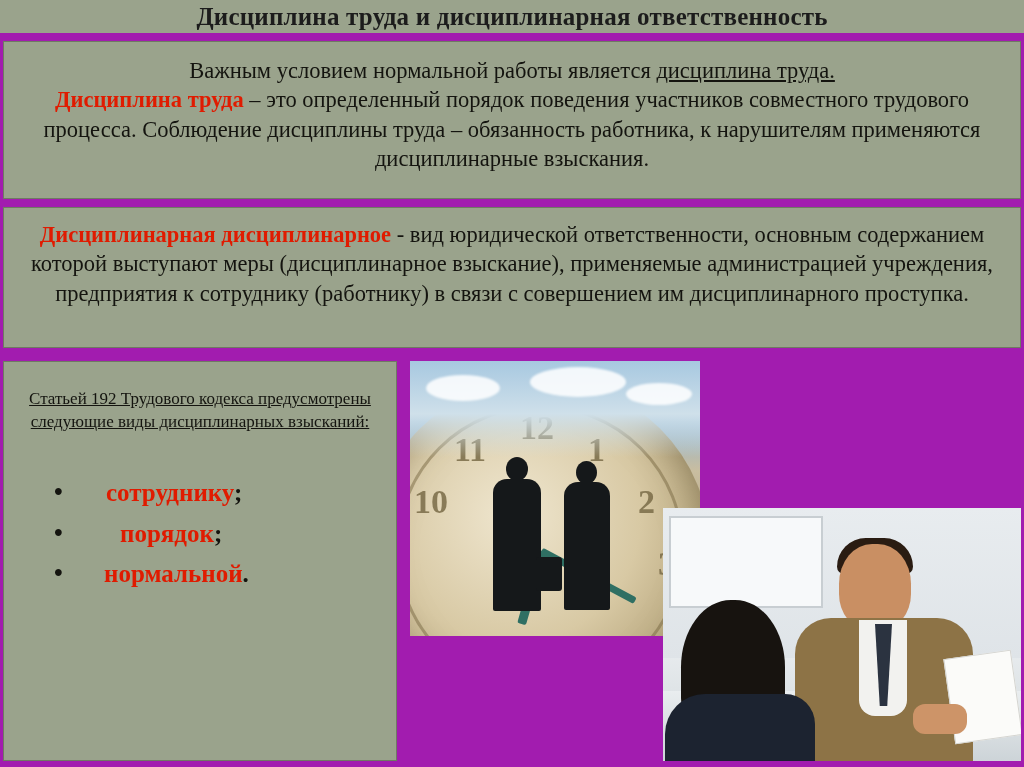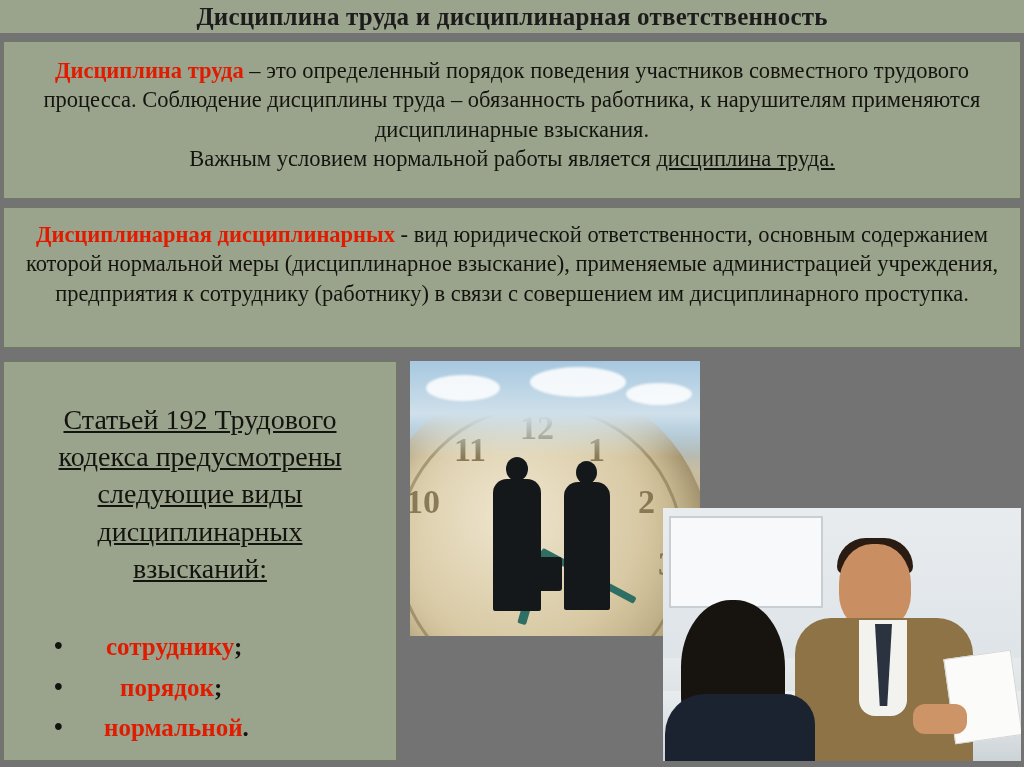--- a/index.html
+++ b/index.html
@@ -10,21 +10,21 @@
     width: 1024px;
     height: 767px;
     background: #ffffff;
     font-family: "Liberation Serif", serif;
     overflow: hidden;
   }
   .slide {
     position: relative;
     width: 1024px;
     height: 767px;
-    background: #737373;
+    background: #a21caf;
   }
 
   
   .title-bar {
     position: absolute;
     left: 0;
     top: 0;
     width: 1024px;
     height: 33px;
     background: #9aa38c;
@@ -80,22 +80,22 @@
   .red {
     color: #e01b00;
     font-weight: bold;
   }
   .u {
     text-decoration: underline;
   }
 
   
   .b3-heading {
-    margin: 13px;
-    font-size: 28px;
+    margin: 0;
+    font-size: 17px;
     line-height: 1.33;
     color: #14140f;
     text-align: center;
     text-decoration: underline;
   }
   .b3-list {
     list-style: none;
     margin: 40px 0 0 0;
     padding: 0 0 0 58px;
   }
@@ -269,30 +269,30 @@
 <body>
 
 <div class="slide">
 
   <div class="title-bar">
     <div class="title-text">Дисциплина труда и дисциплинарная ответственность</div>
   </div>
 
   <div class="box box-1">
     <p class="para">
+      <span>Важным условием нормальной работы является </span><span class="u">дисциплина труда.</span>
+    </p>
+    <p class="para">
       <span class="red">Дисциплина труда</span><span> – это определенный порядок поведения участников совместного трудового процесса. Соблюдение дисциплины труда – обязанность работника, к нарушителям применяются дисциплинарные взыскания.</span>
     </p>
-    <p class="para">
-      <span>Важным условием нормальной работы является </span><span class="u">дисциплина труда.</span>
-    </p>
   </div>
 
   <div class="box box-2">
     <p class="para">
-      <span class="red">Дисциплинарная дисциплинарных</span><span> - вид юридической ответственности, основным содержанием которой нормальной меры (дисциплинарное взыскание), применяемые администрацией учреждения, предприятия к сотруднику (работнику) в связи с совершением им дисциплинарного проступка.</span>
+      <span class="red">Дисциплинарная дисциплинарное</span><span> - вид юридической ответственности, основным содержанием которой выступают меры (дисциплинарное взыскание), применяемые администрацией учреждения, предприятия к сотруднику (работнику) в связи с совершением им дисциплинарного проступка.</span>
     </p>
   </div>
 
   <div class="box box-3">
     <p class="b3-heading">Статьей 192 Трудового кодекса предусмотрены следующие виды дисциплинарных взысканий:</p>
     <ul class="b3-list">
       <li class="i1">
         <span class="bullet">•</span><span>сотруднику</span><span class="punct">;</span>
       </li>
       <li class="i2">
@@ -305,21 +305,21 @@
   </div>
 
   <div class="photo photo-clock">
     <div class="clock-face">
       <div class="clock-ring"></div>
       <div class="clock-num" style="left:150px; top:30px;">12</div>
       <div class="clock-num" style="left:218px; top:52px;">1</div>
       <div class="clock-num" style="left:268px; top:104px;">2</div>
       <div class="clock-num" style="left:288px; top:166px;">3</div>
 
-      <div class="clock-num" style="left:36px; top:104px;">10</div>
+      <div class="clock-num" style="left:44px; top:104px;">10</div>
       <div class="clock-num" style="left:84px; top:52px;">11</div>
       <div class="clock-hand" style="left:168px; top:66px; width:7px; height:106px; transform: rotate(118deg);"></div>
       <div class="clock-hand" style="left:168px; top:96px; width:9px; height:76px; transform: rotate(196deg);"></div>
     </div>
     <div class="sky-strip">
       <div class="cloud" style="left:16px; top:14px; width:74px; height:26px;"></div>
       <div class="cloud" style="left:120px; top:6px; width:96px; height:30px;"></div>
       <div class="cloud" style="left:216px; top:22px; width:66px; height:22px;"></div>
     </div>
     <div class="silhouette sil-head" style="left:96px; top:96px; width:22px; height:24px;"></div>

